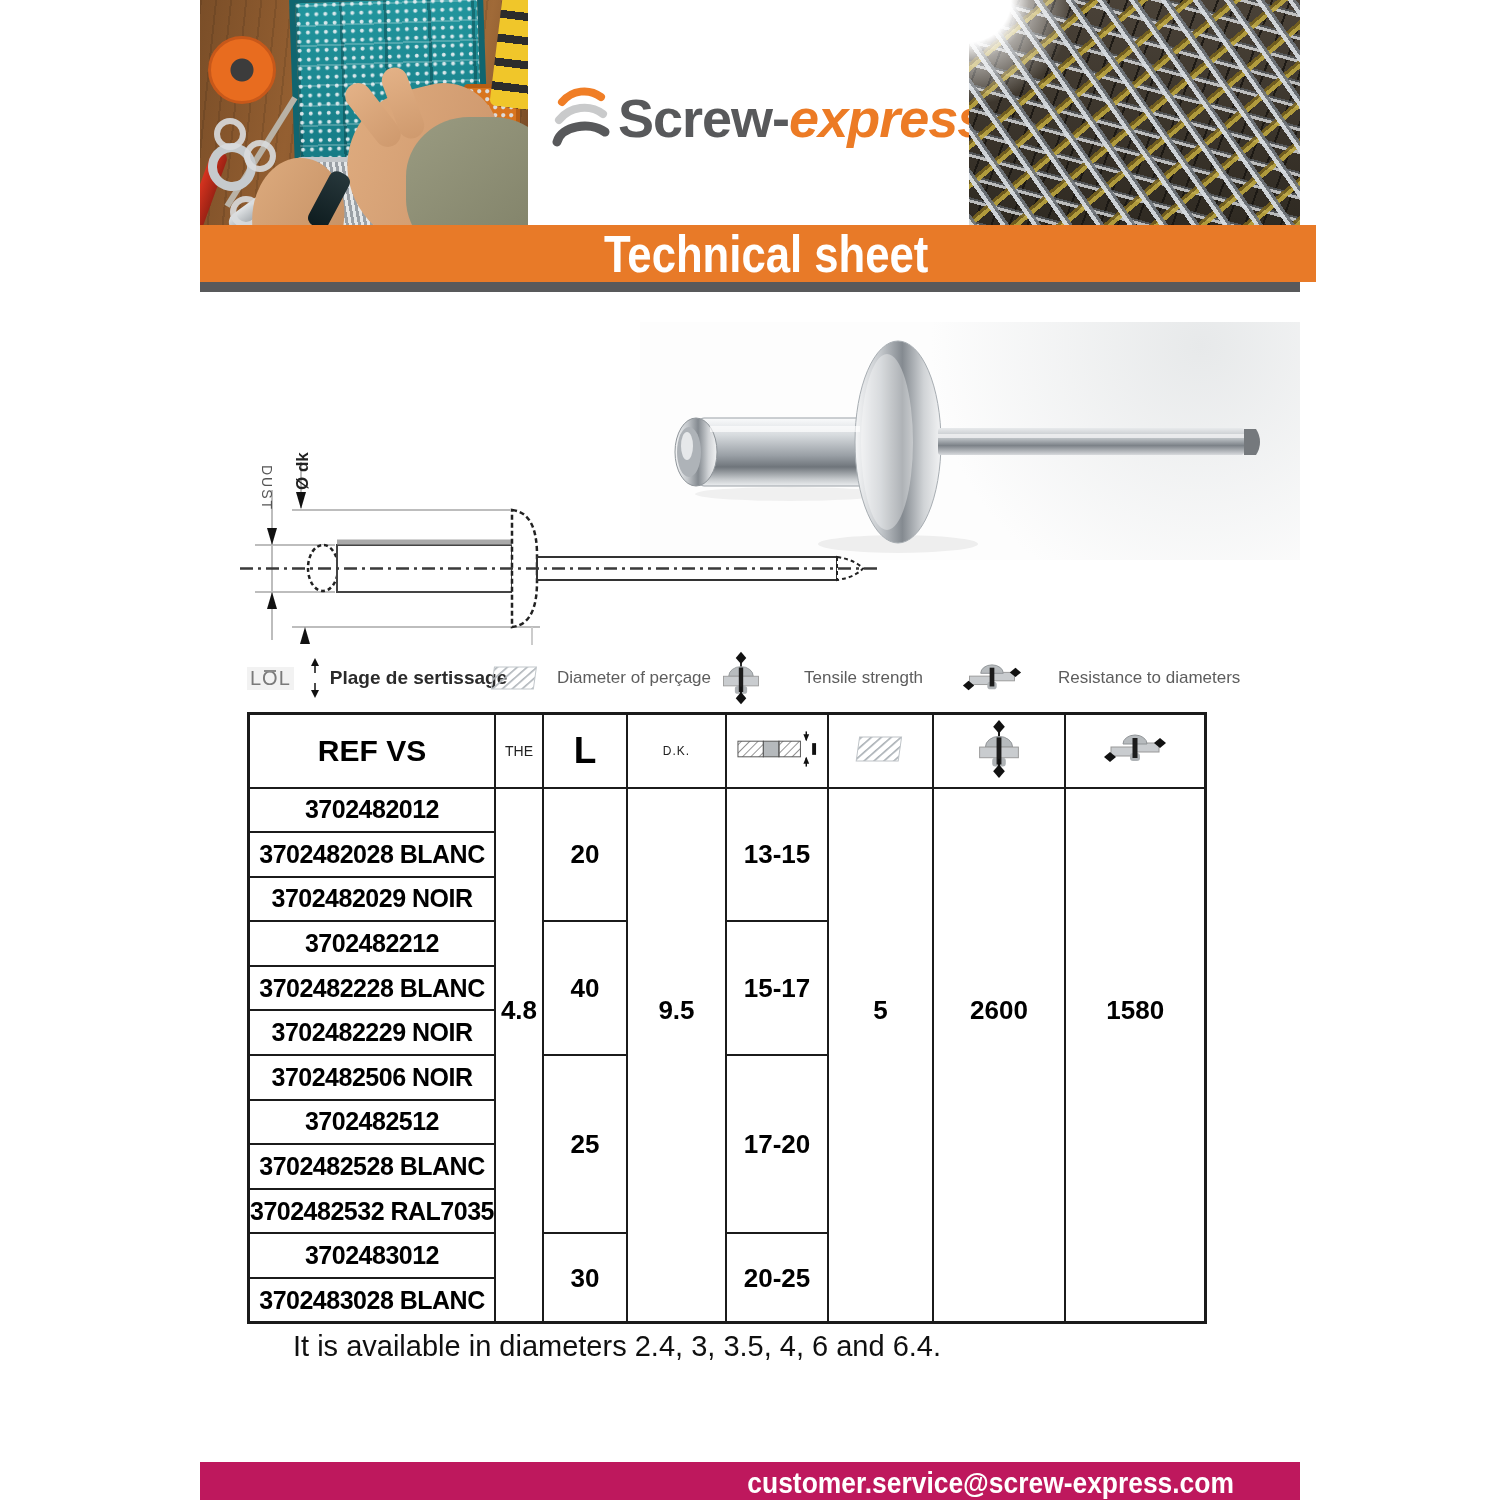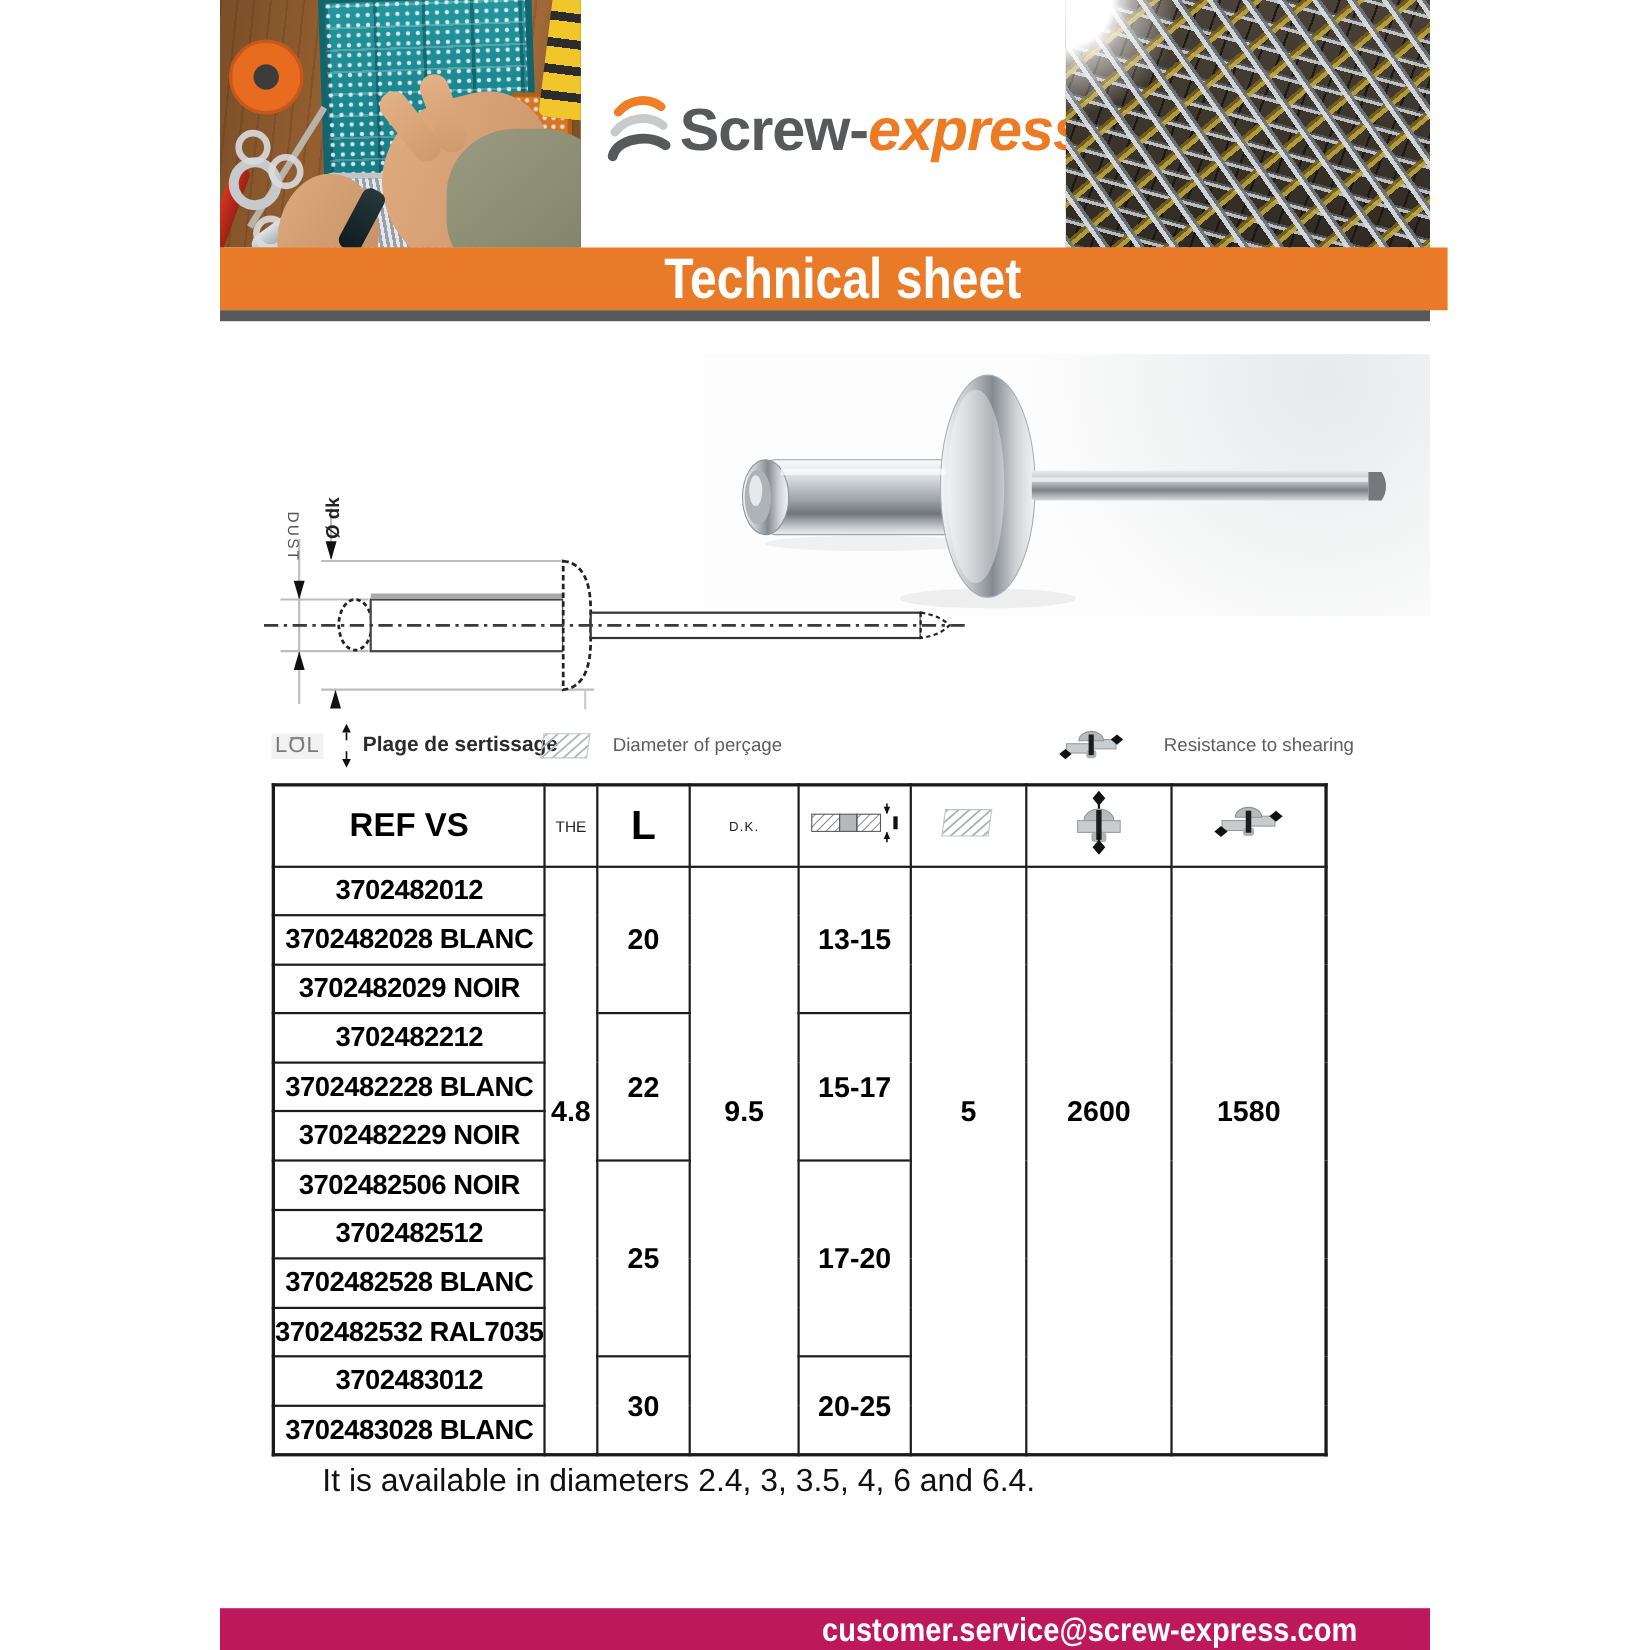--- a/index.html
+++ b/index.html
@@ -227,32 +227,45 @@
         <defs>
             <pattern id="h-a" width="7" height="7" patternTransform="rotate(45)" patternUnits="userSpaceOnUse">
               <line x1="0" y1="0" x2="0" y2="7" stroke="#b0b6bb" stroke-width="3.5"></line>
             </pattern>
           </defs>
         <rect x="4" y="4" width="42" height="22" fill="url(#h-a)" stroke="#c2c7cb" transform="skewX(-8)"></rect>
       </svg>
       <span class="legend-label" style="margin-left:16px;">Diameter of perçage</span>
     </div>
 
+    <div class="legend-item" style="left:482px;">
+      <svg width="38" height="56" viewBox="0 0 40 64">
+        <polygon points="20,2 26,9 20,16 14,9" fill="#111"></polygon>
+        <line x1="20" y1="14" x2="20" y2="22" stroke="#111" stroke-width="2"></line>
+        <path d="M6,30 a14,11 0 0 1 28,0 Z" fill="#b7bbbe" stroke="#8f9396"></path>
+        <rect x="0" y="30" width="40" height="11" fill="#c9cccf" stroke="#999"></rect>
+        <rect x="13" y="41" width="14" height="9" rx="3" fill="#aeb2b5"></rect>
+        <rect x="17.5" y="20" width="5" height="28" fill="#1c1c1c"></rect>
+        <line x1="20" y1="42" x2="20" y2="50" stroke="#111" stroke-width="2"></line>
+        <polygon points="20,48 26,55 20,62 14,55" fill="#111"></polygon>
+      </svg>
+      <span class="legend-label" style="margin-left:44px;">Tensile strength</span>
+    </div>
 
     <div class="legend-item" style="left:722px;">
       <svg width="60" height="38" viewBox="0 0 64 40">
         <rect x="8" y="18" width="23" height="9" fill="#c9cccf" stroke="#999"></rect>
         <rect x="33" y="14" width="23" height="9" fill="#c9cccf" stroke="#999"></rect>
         <path d="M20,15 a12,9 0 0 1 24,0 Z" fill="#b7bbbe" stroke="#8f9396"></path>
         <rect x="27" y="24" width="10" height="8" rx="3" fill="#aeb2b5"></rect>
         <rect x="29.5" y="9" width="5" height="20" fill="#1c1c1c"></rect>
         <polygon points="1,28 7,23 13,28 7,33" fill="#111"></polygon>
         <polygon points="51,14 57,9 63,14 57,19" fill="#111"></polygon>
       </svg>
-      <span class="legend-label" style="margin-left:36px;">Resistance to shearing</span>
+      <span class="legend-label" style="margin-left:36px;">Resistance to diameters</span>
     </div>
   </div>
 
   <table class="spec">
     <colgroup>
       <col style="width:245px">
         <col style="width:48px">
         <col style="width:84px">
         <col style="width:99px">
       <col style="width:102px">
@@ -330,21 +343,21 @@
         <td class="num" rowspan="12"><span class="lift">1580</span></td>
       </tr>
       <tr>
           <td class="ref">3702482028 BLANC</td>
         </tr>
       <tr>
           <td class="ref">3702482029 NOIR</td>
         </tr>
       <tr>
         <td class="ref">3702482212</td>
-        <td class="num" rowspan="3">22</td>
+        <td class="num" rowspan="3">40</td>
         <td class="num" rowspan="3">15-17</td>
       </tr>
       <tr>
           <td class="ref">3702482228 BLANC</td>
         </tr>
       <tr>
           <td class="ref">3702482229 NOIR</td>
         </tr>
       <tr>
         <td class="ref">3702482506 NOIR</td>

